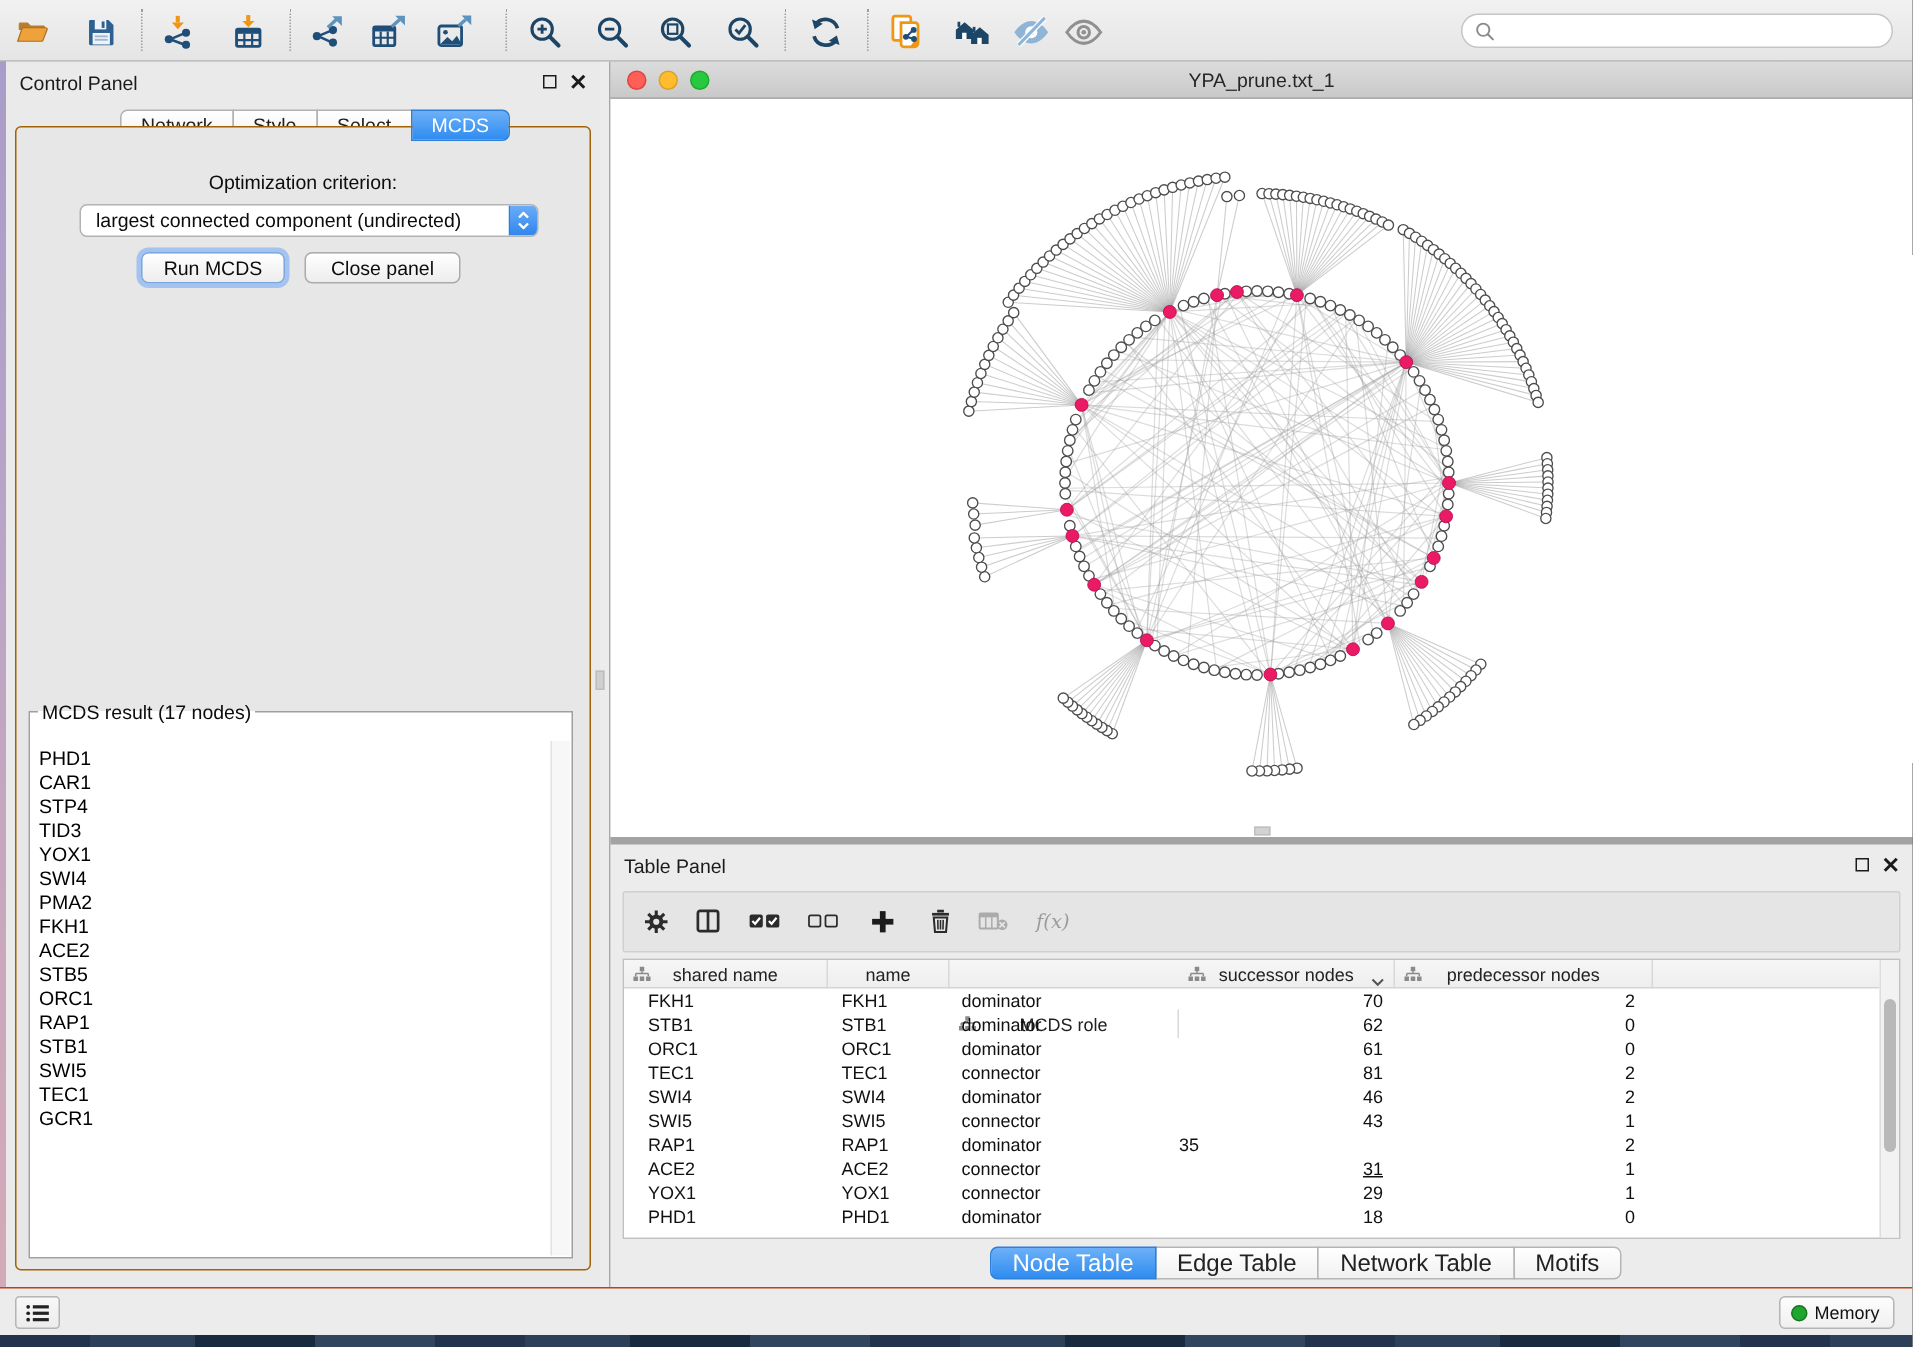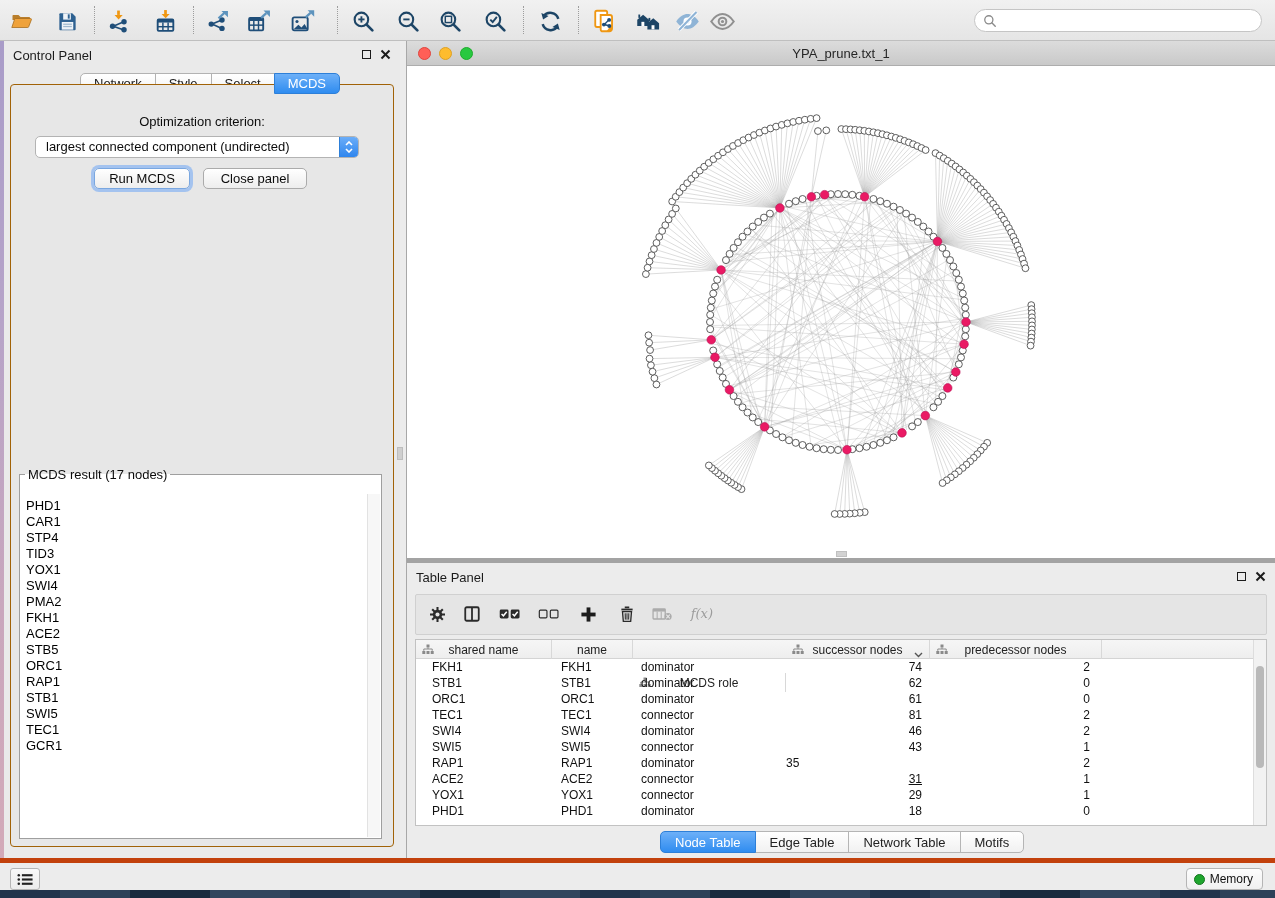--- a/index.html
+++ b/index.html
@@ -30,21 +30,21 @@
   .cp { position:absolute; left:4px; top:41px; width:396px; height:819px; background:#eaeaea; }
   .cp-tabs { position:absolute; left:76px; top:32px; display:flex; height:21px; }
   .seg { font-size:13px; padding:0 13px; line-height:20px; background:linear-gradient(#ffffff,#f2f2f2);
     border:1px solid #b2b2b2; margin-left:-1px; color:#222; position:relative; }
   .seg:first-child { margin-left:0; border-radius:5px 0 0 5px; }
   .seg:last-child { border-radius:0 5px 5px 0; }
   .seg.active { background:linear-gradient(#6db0f8,#2f8cf0); color:#fff; border-color:#2d7fd8; z-index:1; }
   .cp-body { position:absolute; left:6px; right:6px; top:43px; bottom:13px; background:#e7e7e7;
     border:1px solid #a16207; border-radius:4px; }
   .opt-label { position:absolute; top:29px; width:100%; text-align:center; font-size:13px; color:#0c0c0c; }
-  .dropdown { position:absolute; left:24px; right:34px; top:51px; height:22px; background:#fff;
+  .dropdown { position:absolute; left:42px; right:34px; top:51px; height:22px; background:#fff;
     border:1px solid #b3b3b3; border-radius:5px; font-size:13px; line-height:20px; padding-left:10px; color:#0c0c0c; }
   .dd-stepper { position:absolute; right:0px; top:0px; bottom:0px; width:19px;
     background:linear-gradient(#6badf8,#2f86ee); border-radius:0 4px 4px 0; border-left:1px solid #2d7fd8;
     display:flex; flex-direction:column; align-items:center; justify-content:center; gap:2px; }
   .cbtn { position:absolute; top:83px; height:21px; background:linear-gradient(#ffffff,#ededed);
     border:1px solid #ababab; border-radius:5px; font-size:13px; color:#0c0c0c; text-align:center; line-height:19px; }
   .cbtn.focus { box-shadow:0 0 0 3px rgba(110,165,245,.55); border-color:#7aa7e0; }
   .resultbox { position:absolute; left:8px; right:11px; top:382px; bottom:7px; border:1px solid #9f9f9f; background:#fff; }
   .resultbox legend { font-size:13px; color:#0c0c0c; margin-left:5px; padding:0 3px; background:transparent; }
   .result-list { position:absolute; left:1px; right:14px; top:12px; bottom:1px; overflow:hidden; padding-top:4px; }
@@ -77,28 +77,28 @@
   .th { position:relative; height:19px; border-right:1px solid #d8d8d8; font-size:12px; color:#222;
     display:flex; align-items:center; justify-content:center; }
   .th .tree { position:absolute; left:6px; top:4px; }
   .th .chev { position:absolute; right:6px; top:7px; }
   .tbody { position:absolute; left:0; right:13px; top:19px; bottom:0; overflow:hidden; }
   .tr { display:flex; height:16px; }
   .td { font-size:12px; line-height:16px; color:#111; white-space:nowrap; overflow:hidden; }
   .tbl-track { position:absolute; right:0; top:0; bottom:0; width:13px; background:#f2f2f2; border-left:1px solid #dddddd; }
   .tbl-thumb { position:absolute; left:2px; right:2px; top:26px; height:102px; background:#b9b9b9; border-radius:5px; }
   .etabs { position:absolute; left:253px; top:268px; display:flex; height:22px; }
-  .etab { font-size:13px; padding:0 14px; line-height:21px; background:linear-gradient(#ffffff,#f1f1f1);
+  .etab { font-size:16px; padding:0 14px; line-height:21px; background:linear-gradient(#ffffff,#f1f1f1);
     border:1px solid #b5b5b5; margin-left:-1px; color:#222; position:relative; }
   .etab:first-child { margin-left:0; border-radius:5px 0 0 5px; }
   .etab:last-child { border-radius:0 5px 5px 0; }
   .etab.active { background:linear-gradient(#6db0f8,#2f8cf0); color:#fff; border-color:#2d7fd8; z-index:1; }
 
   
-  .sb { position:absolute; left:0; top:858px; width:1275px; height:32px; background:#ececec; border-top:5px solid #c2410c; }
+  .sb { position:absolute; left:0; top:858px; width:1275px; height:32px; background:#ececec; border-top:1px solid #c2410c; }
   .sb-list-btn { position:absolute; left:10px; top:5px; width:30px; height:22px; background:linear-gradient(#f8f8f8,#ececec);
     border:1px solid #b5b5b5; border-radius:3px; display:flex; align-items:center; justify-content:center; }
   .memory-btn { position:absolute; right:12px; top:5px; height:22px; padding:0 9px 0 7px; background:linear-gradient(#fdfdfd,#f0f0f0);
     border:1px solid #b5b5b5; border-radius:4px; display:flex; align-items:center; gap:5px; font-size:12px; color:#111; }
   .memory-dot { width:11px; height:11px; border-radius:50%; border:1px solid #14761f; }
 </style>
 </head>
 <body>
 
 <div class="screen">
@@ -1024,21 +1024,21 @@
               </svg></span>
             <span>predecessor nodes</span>
           </div>
           <div class="th" style="width: 151px; border-right: none;"></div>
         </div>
       <div class="tbody" id="tbody">
           <div class="tr">
             <div class="td" style="width: 136px; padding-left: 16px;">FKH1</div>
             <div class="td" style="width: 81px; padding-left: 9px;">FKH1</div>
             <div class="td" style="width: 153px; padding-left: 8px;">dominator</div>
-            <div class="td" style="width: 144px; text-align: right; padding-right: 8px;">74</div>
+            <div class="td" style="width: 144px; text-align: right; padding-right: 8px;">70</div>
             <div class="td" style="width: 172px; text-align: right; padding-right: 12px;">2</div>
           </div>
           <div class="tr">
             <div class="td" style="width: 136px; padding-left: 16px;">STB1</div>
             <div class="td" style="width: 81px; padding-left: 9px;">STB1</div>
             <div class="td" style="width: 153px; padding-left: 8px;">dominator</div>
             <div class="td" style="width: 144px; text-align: right; padding-right: 8px;">62</div>
             <div class="td" style="width: 172px; text-align: right; padding-right: 12px;">0</div>
           </div>
           <div class="tr">

